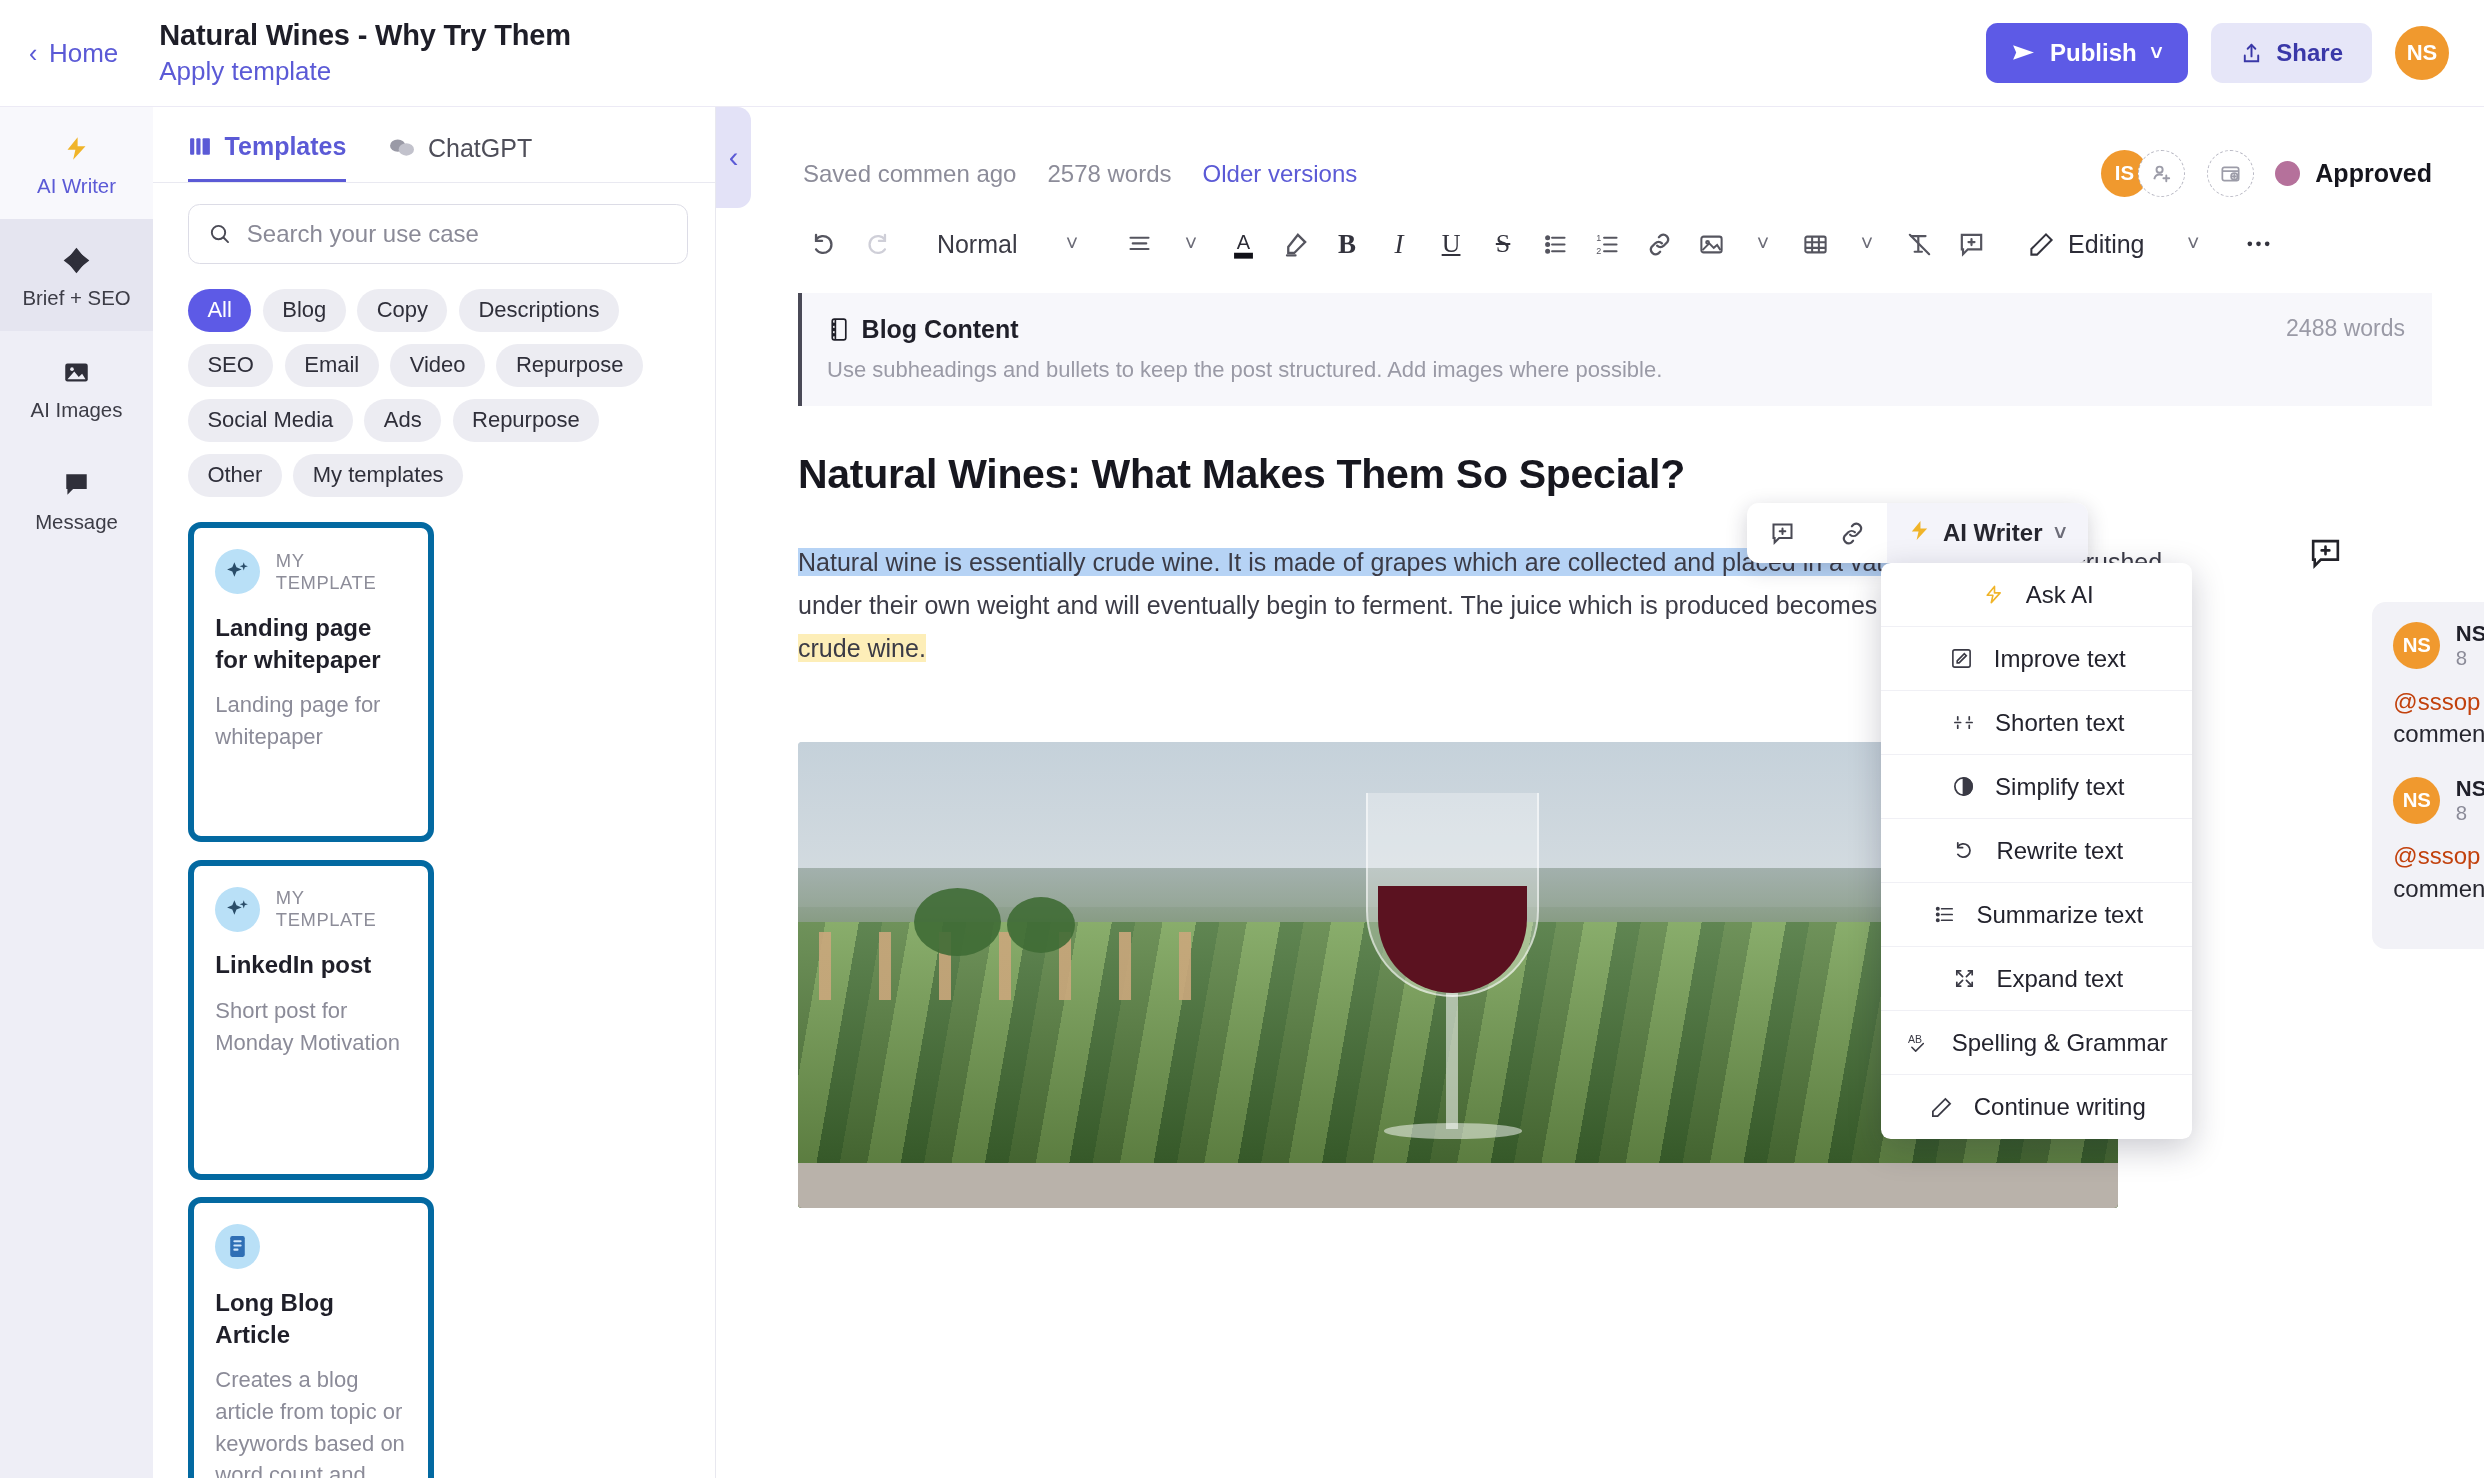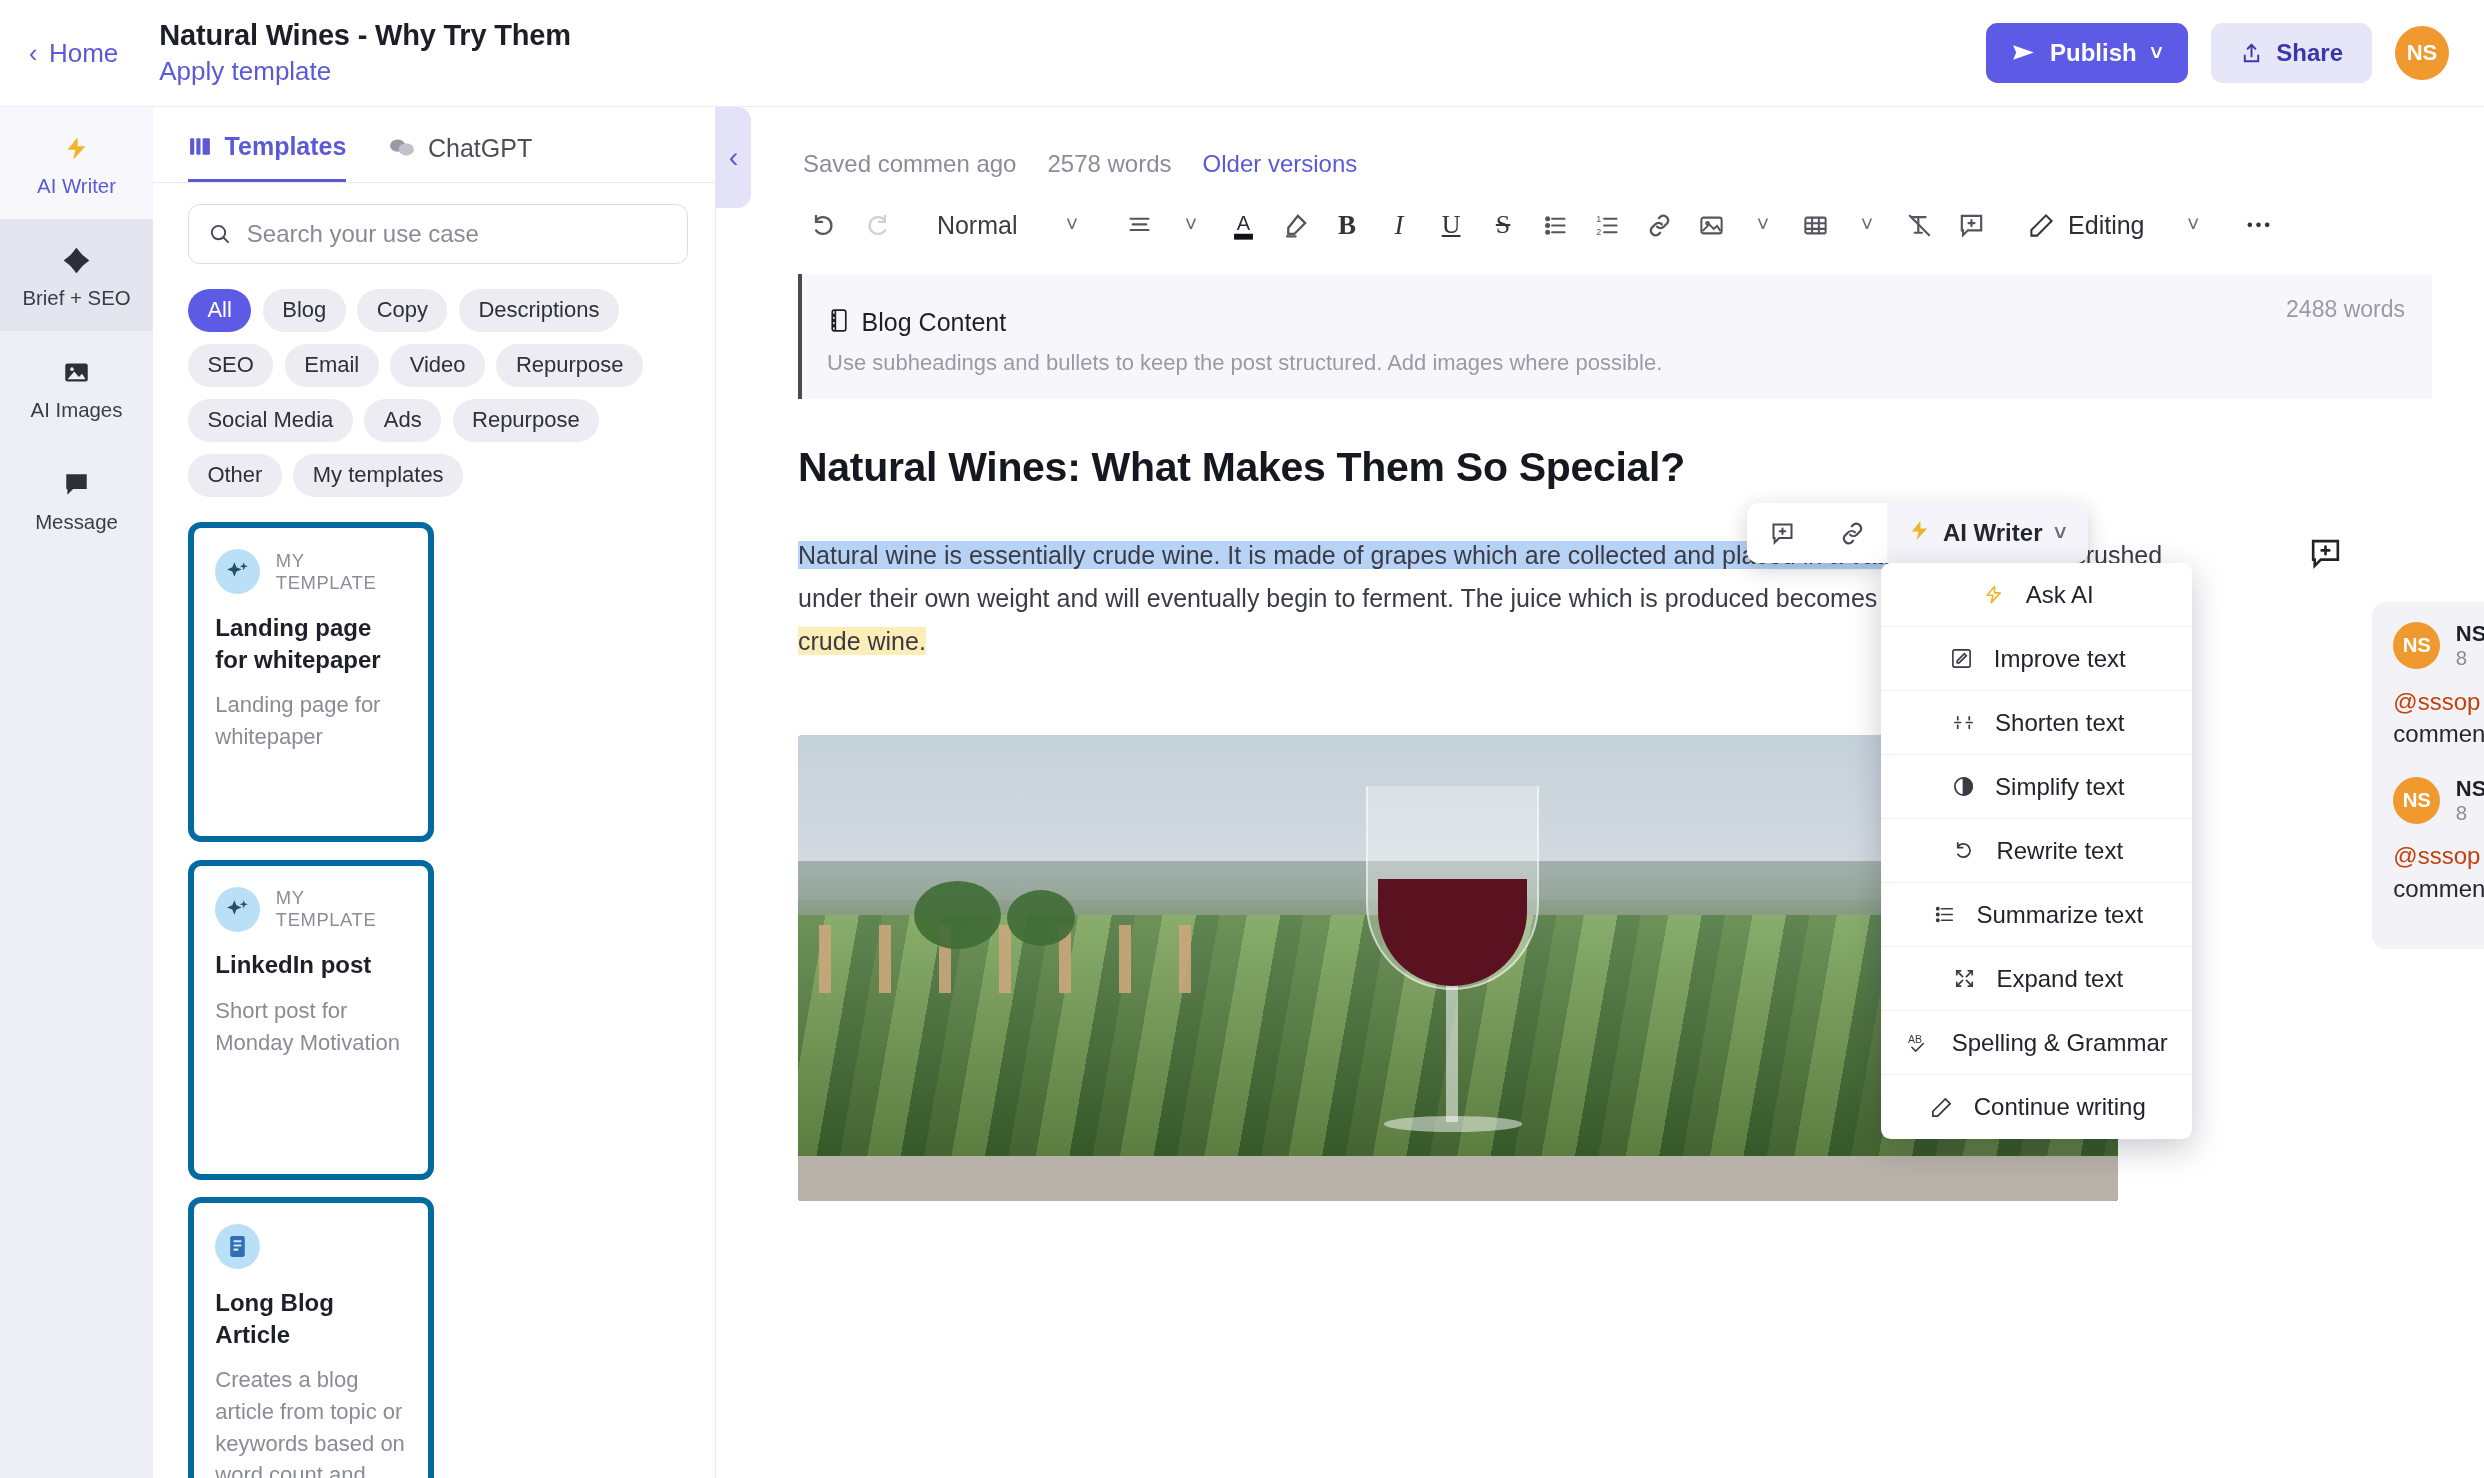--- a/index.html
+++ b/index.html
@@ -141,21 +141,21 @@
   .tb.disabled { color: #cfcfd8; }
   .tb-sep { width: 21.3px; }
   .chev { font-size: 21.3px; color: #6c6c78; }
   .tb-editing { display:flex; align-items:center; gap:13px; font-size:25px; color:#2d2d38; padding: 0 9.7px; cursor:pointer;}
 
   
   .banner {
     margin: 23px 52px 0 82px; background: #f7f7fb; border-left: 4.9px solid #4a4a57;
     padding: 21.3px 27px 23px 25px; display: flex; flex-wrap: wrap;
   }
-  .banner-title { display: flex; gap: 11.6px; font-size: 25px; color: #1f1f29; font-weight: 400; margin-top: 12px; }
+  .banner-title { display: flex; align-items: center; gap: 11.6px; font-size: 25px; color: #1f1f29; font-weight: 700; }
   .banner-words { margin-left: auto; font-size: 23px; color: #9a9aa6; }
   .banner-sub { width: 100%; font-size: 22px; color: #9a9aa6; margin-top: 13.6px; }
 
   
   .doc { padding: 0 52px 0 82px; position: relative; }
   .doc h1 {
     font-size: 41px; font-weight: 700; color: #17171f; margin-top: 45px; letter-spacing: -0.3px;
   }
   .doc p {
     font-size: 25px; line-height: 1.72; color: #3b3b46; margin-top: 43px; max-width: 1378px;
@@ -411,20 +411,44 @@
   <div class="collapse-handle">
     <span>‹</span>
   </div>
 
   <div class="editor">
 
     <div class="editor-status">
       <span class="st-text">Saved commen ago</span>
       <span class="st-text">2578 words</span>
       <span class="st-link">Older versions</span>
+      <div class="status-right">
+        <div class="av-stack">
+          <div class="av-sm">IS</div>
+          <div class="dashed-circle">
+            <svg width="23" height="23" viewBox="0 0 24 24" fill="none" stroke="#9c9ca8" stroke-width="2">
+              <circle cx="10" cy="8" r="3.2"></circle>
+                <path d="M4.5 18 C5 14.5 7.5 13 10 13 C11.3 13 12.4 13.3 13.3 13.9"></path>
+                <path d="M17 14 V20 M14 17 H20" stroke-linecap="round"></path>
+            </svg>
+          </div>
+        </div>
+        <div class="dashed-circle">
+          <svg width="23" height="23" viewBox="0 0 24 24" fill="none" stroke="#9c9ca8" stroke-width="1.8">
+            <rect x="3.5" y="5.5" width="17" height="14" rx="2"></rect>
+              <path d="M3.5 9.5 H20.5"></path>
+              <circle cx="16" cy="15" r="3.4" fill="#ffffff"></circle>
+              <path d="M16 13.3 V16.7 M14.3 15 H17.7" stroke-linecap="round"></path>
+          </svg>
+        </div>
+        <div class="approved">
+          <span class="approved-dot"></span>
+          <span class="approved-label">Approved</span>
+        </div>
+      </div>
     </div>
 
     <div class="toolbar">
       <div class="tb">
         <svg width="29" height="29" viewBox="0 0 24 24" fill="none" stroke="#55555f" stroke-width="1.9" stroke-linecap="round">
             <path d="M5 8 A7 7 0 1 1 5 16"></path>
             <path d="M5 4 V9 H10"></path>
           </svg>
       </div>
       <div class="tb disabled">

